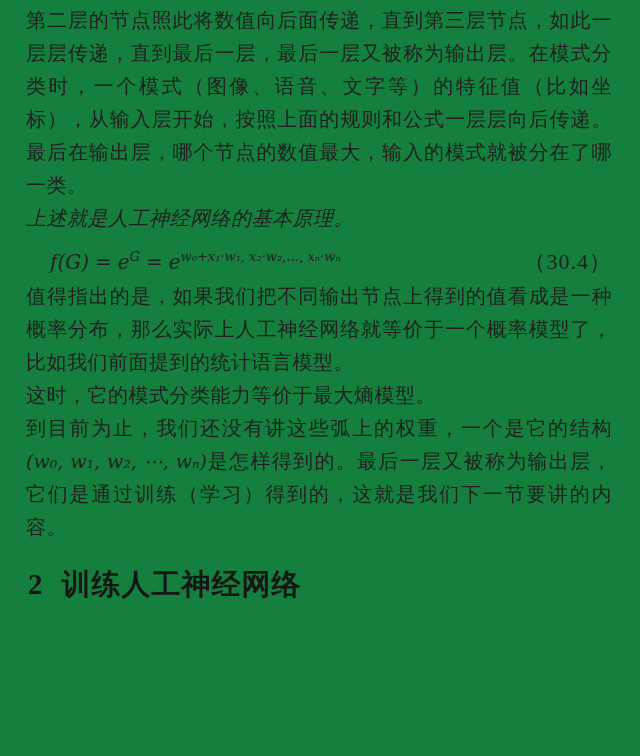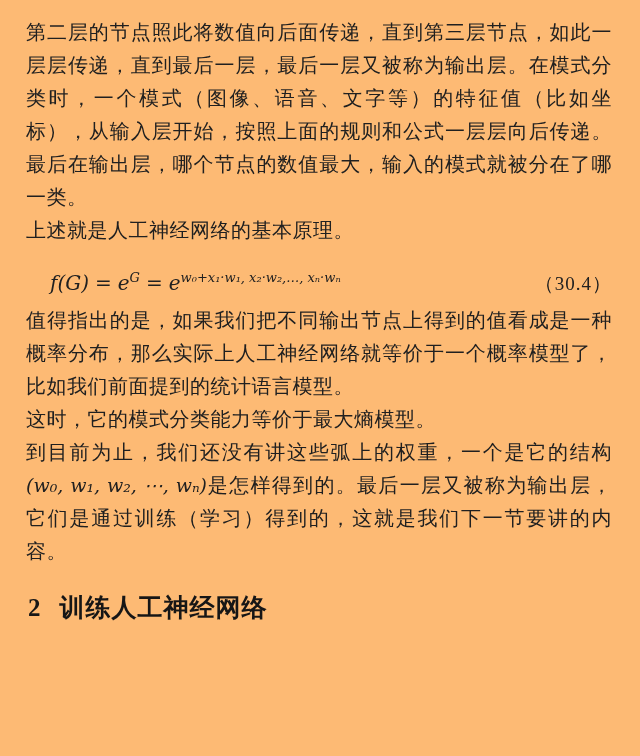--- a/index.html
+++ b/index.html
@@ -11,44 +11,44 @@
     width: 640px;
     height: 756px;
     overflow: hidden;
     font-family: "Liberation Serif", "DejaVu Serif", serif;
     color: #202020;
   }
   .page {
     box-sizing: border-box;
     width: 640px;
     height: 756px;
-    padding: 16px 28px 0 26px;
-    background: #fdba74;
+    padding: 4px 28px 0 26px;
+    background: #15803d;
   }
   p.body-text {
     margin: 0;
     font-size: 20px;
     line-height: 33px;
     letter-spacing: 0.5px;
     text-align: justify;
     text-justify: inter-character;
   }
-  .mt-p2 { margin-top: 23px; }
+  .mt-p2 { margin-top: 23px; font-style: italic; }
   .mt-p3 { margin-top: 22px; }
   .mt-p4 { margin-top: 18px; }
   .mt-p5 { margin-top: 19px; }
   .mt-p6 { margin-top: 22px; }
   .math-inline {
     font-family: "DejaVu Serif", "Liberation Serif", serif;
     font-style: italic;
     letter-spacing: 0;
     font-size: 19px;
   }
   .formula-row {
-    margin-top: 24px;
+    margin-top: 12px;
     display: flex;
     align-items: baseline;
     justify-content: space-between;
     height: 33px;
   }
   .formula {
     padding-left: 24px;
     font-family: "DejaVu Serif", "Liberation Serif", serif;
     font-style: italic;
     font-size: 20px;
@@ -59,27 +59,27 @@
     padding: 0 6px;
   }
   .formula sup {
     font-size: 13px;
     letter-spacing: 0;
     vertical-align: super;
     line-height: 0;
   }
   .eq-number {
     font-style: normal;
-    font-size: 19px;
+    font-size: 22px;
     letter-spacing: 1px;
     white-space: nowrap;
   }
   h2.section-heading {
     margin: 24px 0 0 2px;
-    font-size: 25px;
+    font-size: 29px;
     line-height: 32px;
     font-weight: bold;
     color: #161616;
     letter-spacing: 1px;
   }
   .h-num {
     display: inline-block;
     margin-right: 18px;
   }
 </style>

